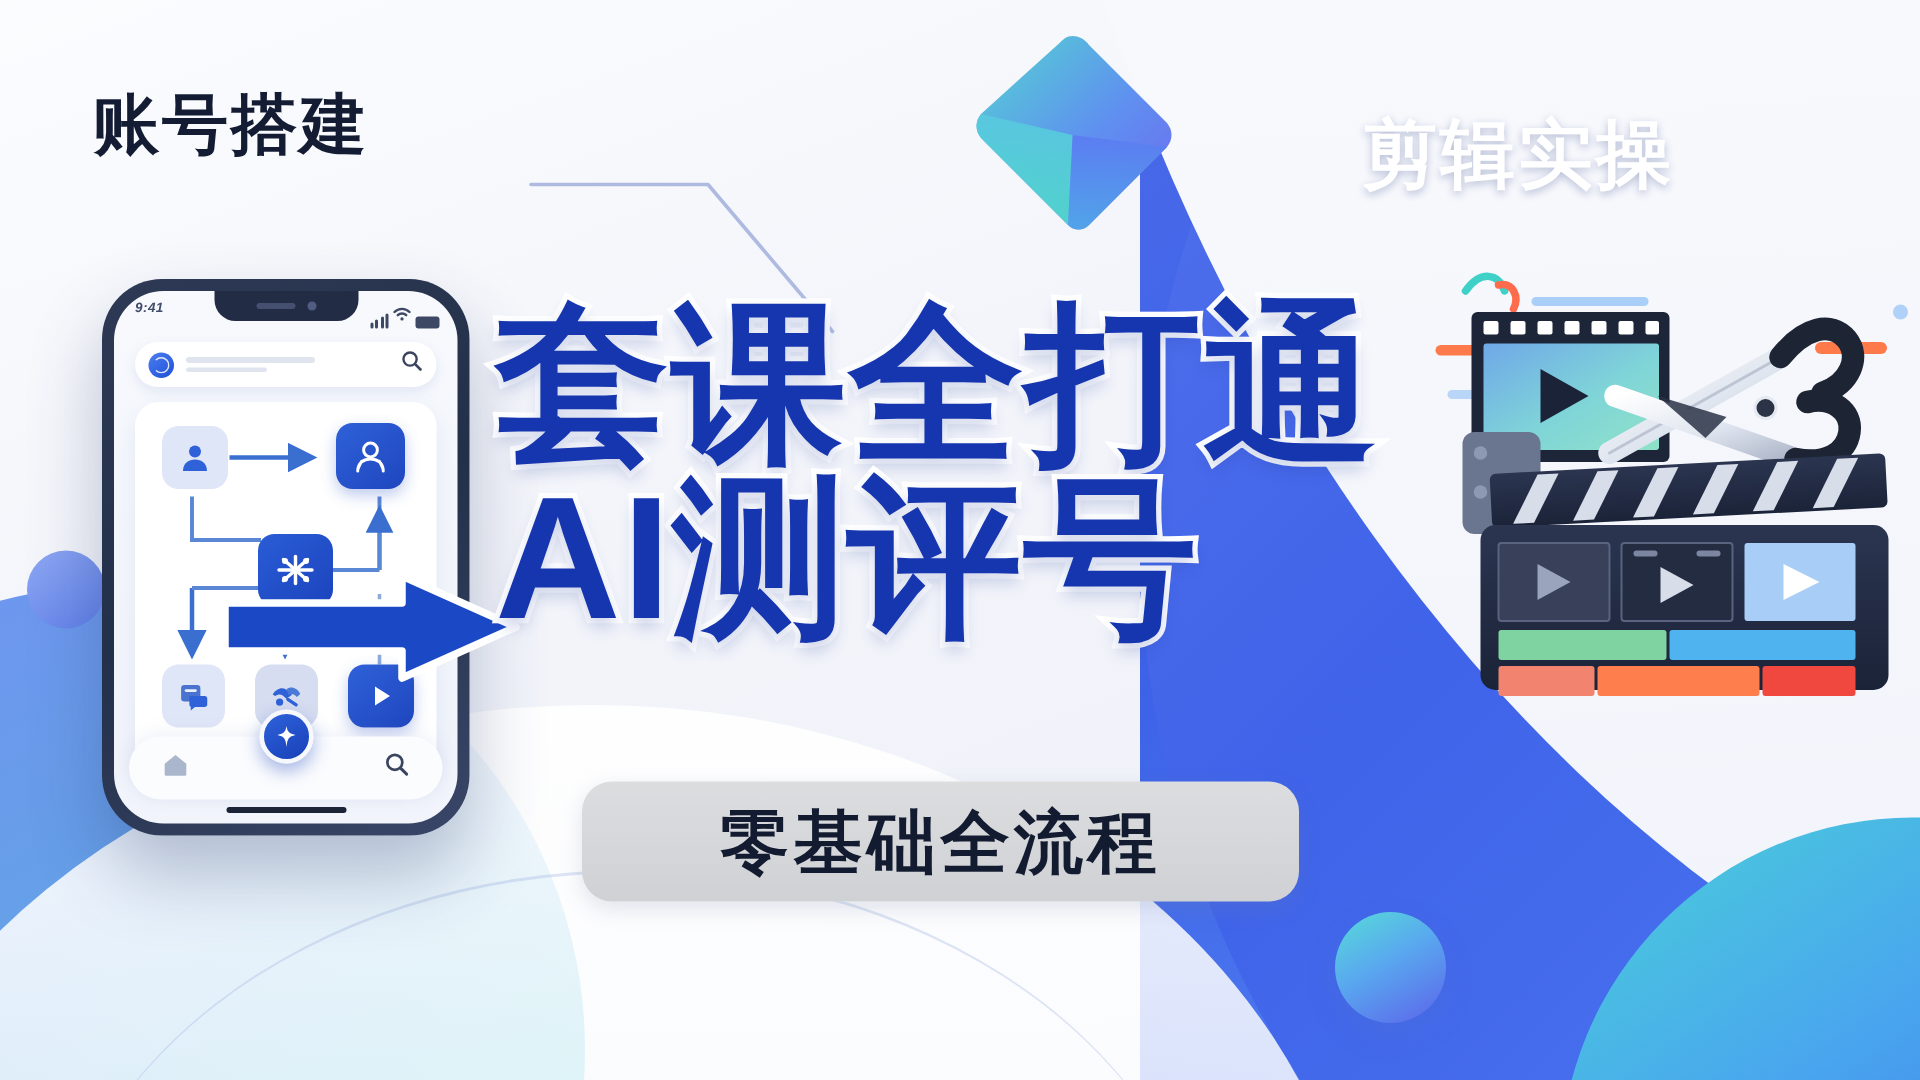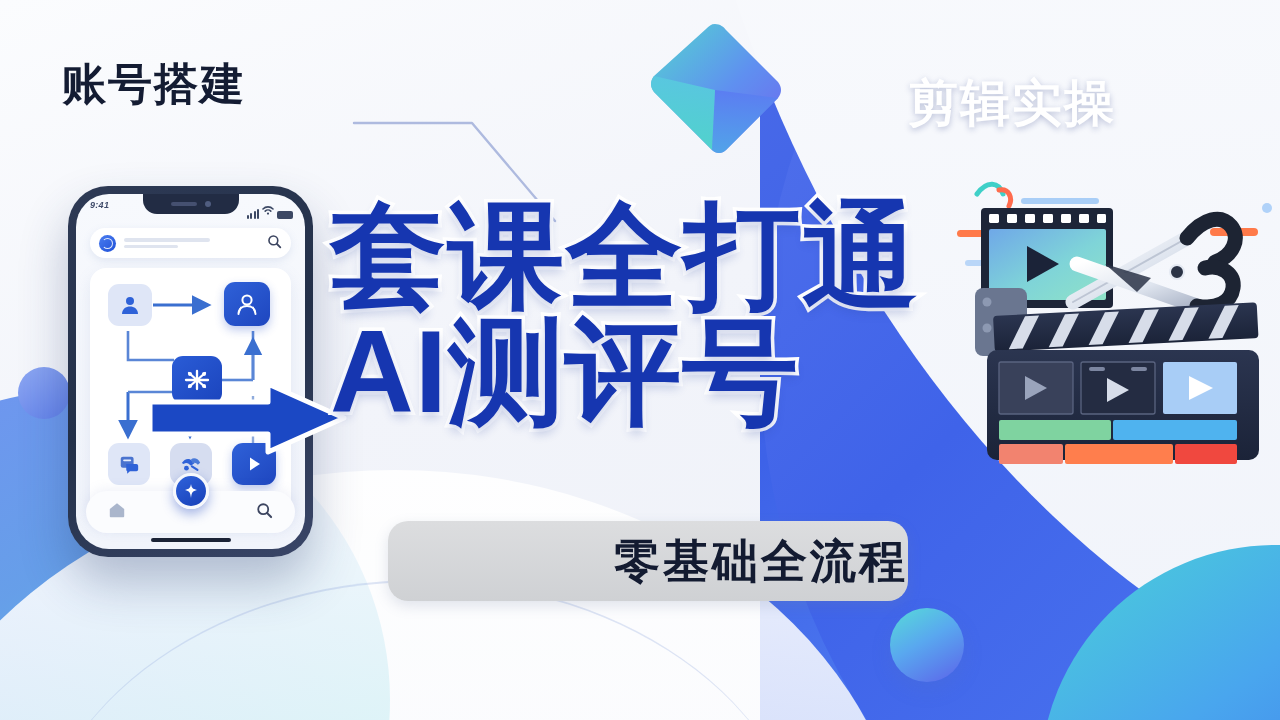--- a/index.html
+++ b/index.html
@@ -143,23 +143,23 @@
   .title-wrap{position:absolute;left:330px;top:186px;width:760px;}
   .title-line{
     font-size:116px;font-weight:700;line-height:1.0;letter-spacing:1px;white-space:nowrap;
     color:#1636b0;
     -webkit-text-stroke:7px #ffffff;
     paint-order:stroke fill;
     text-shadow:0 6px 10px rgba(40,70,160,.22);
   }
   .title-line.l2{margin-top:12px;letter-spacing:2px;}
   .subtitle-pill{
-    position:absolute;left:388px;top:521px;width:520px;height:80px;border-radius:20px;
+    position:absolute;left:388px;top:521px;width:478px;height:80px;border-radius:20px;
     background:linear-gradient(180deg,#dcdddf,#cfd1d4);
-    display:flex;align-items:center;justify-content:flex-end;
+    display:flex;align-items:center;justify-content:center;
     box-shadow:0 5px 14px rgba(110,125,160,.2);
   }
   .subtitle-text{font-size:46px;font-weight:700;color:#131b31;letter-spacing:3px;line-height:1;}
 
   
   .illus{position:absolute;left:955px;top:168px;width:325px;height:352px;}
 </style>
 </head>
 <body>
 

